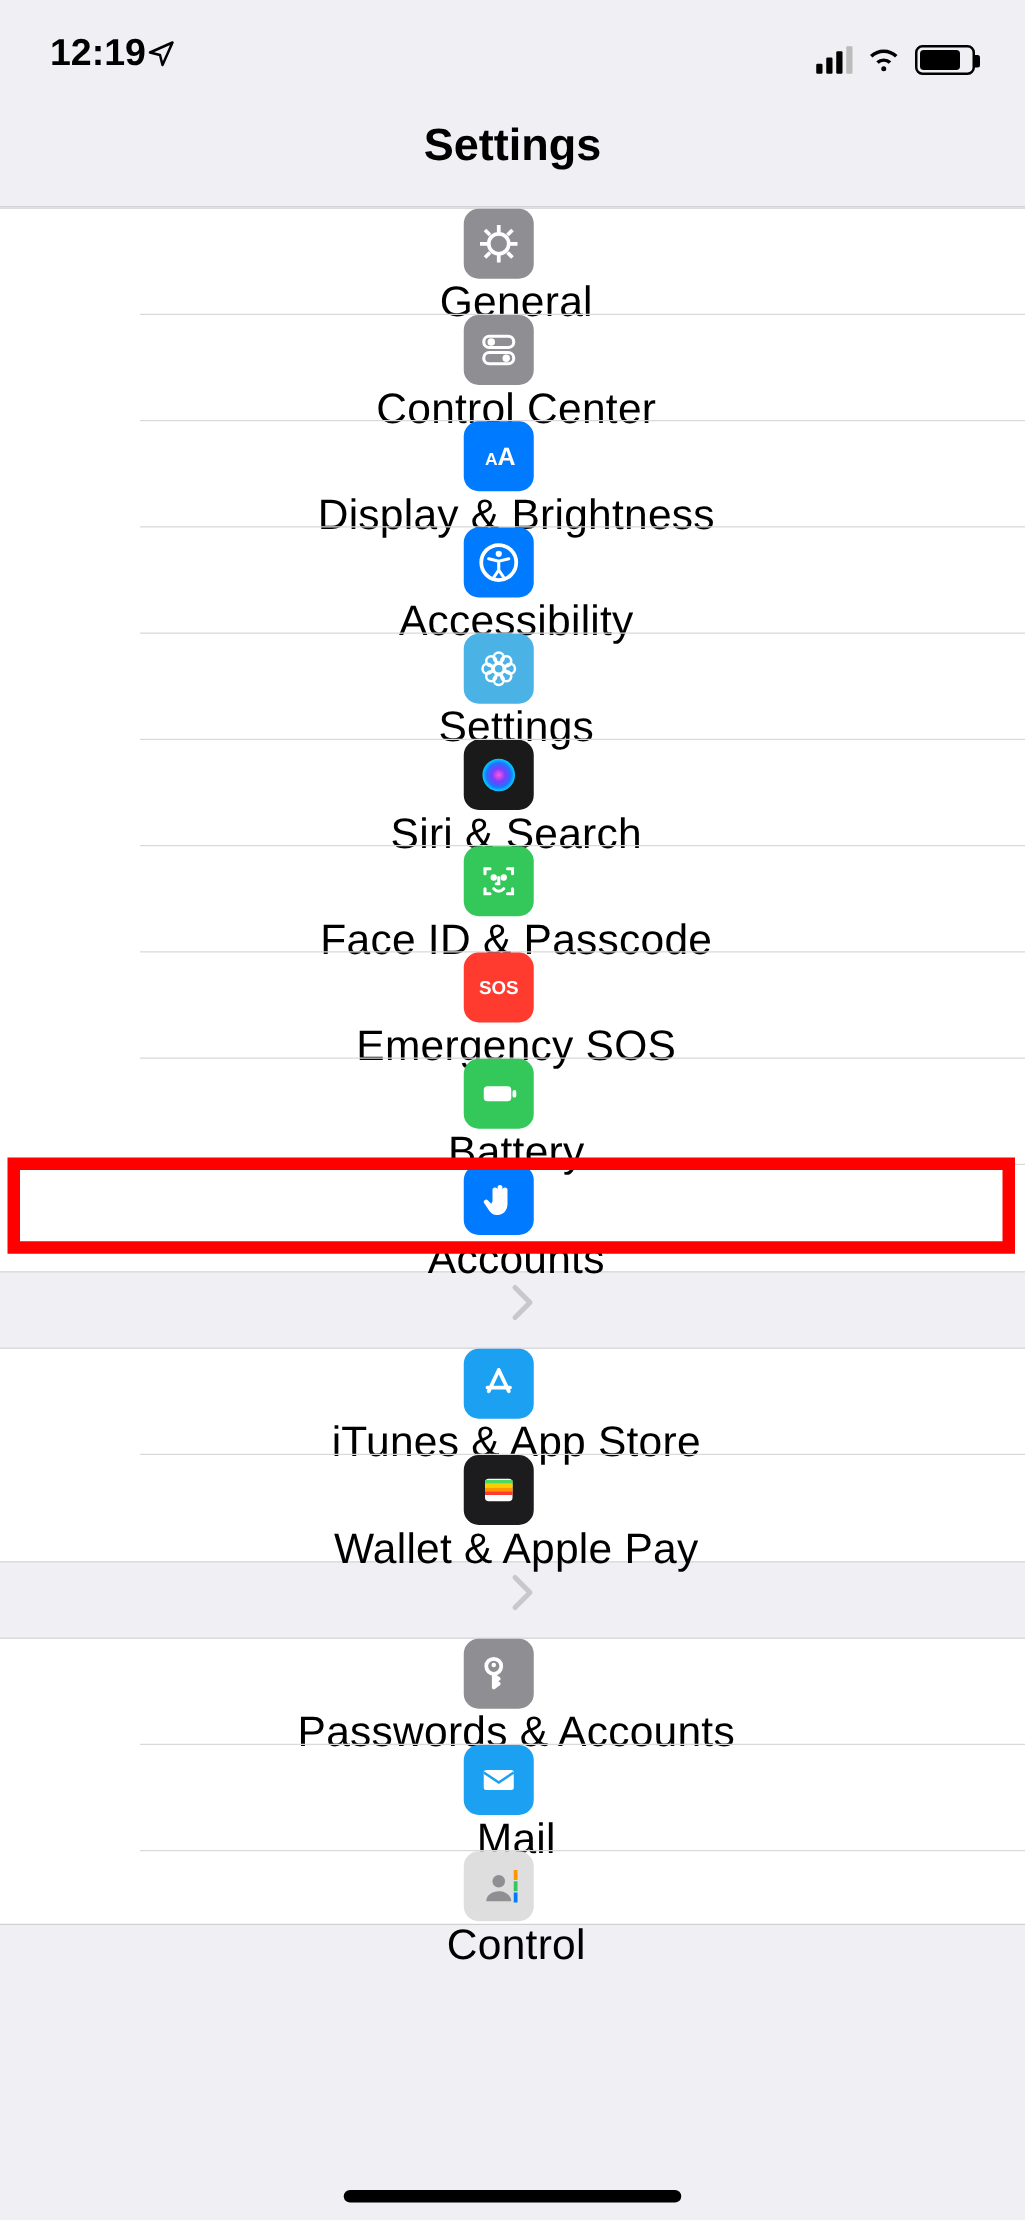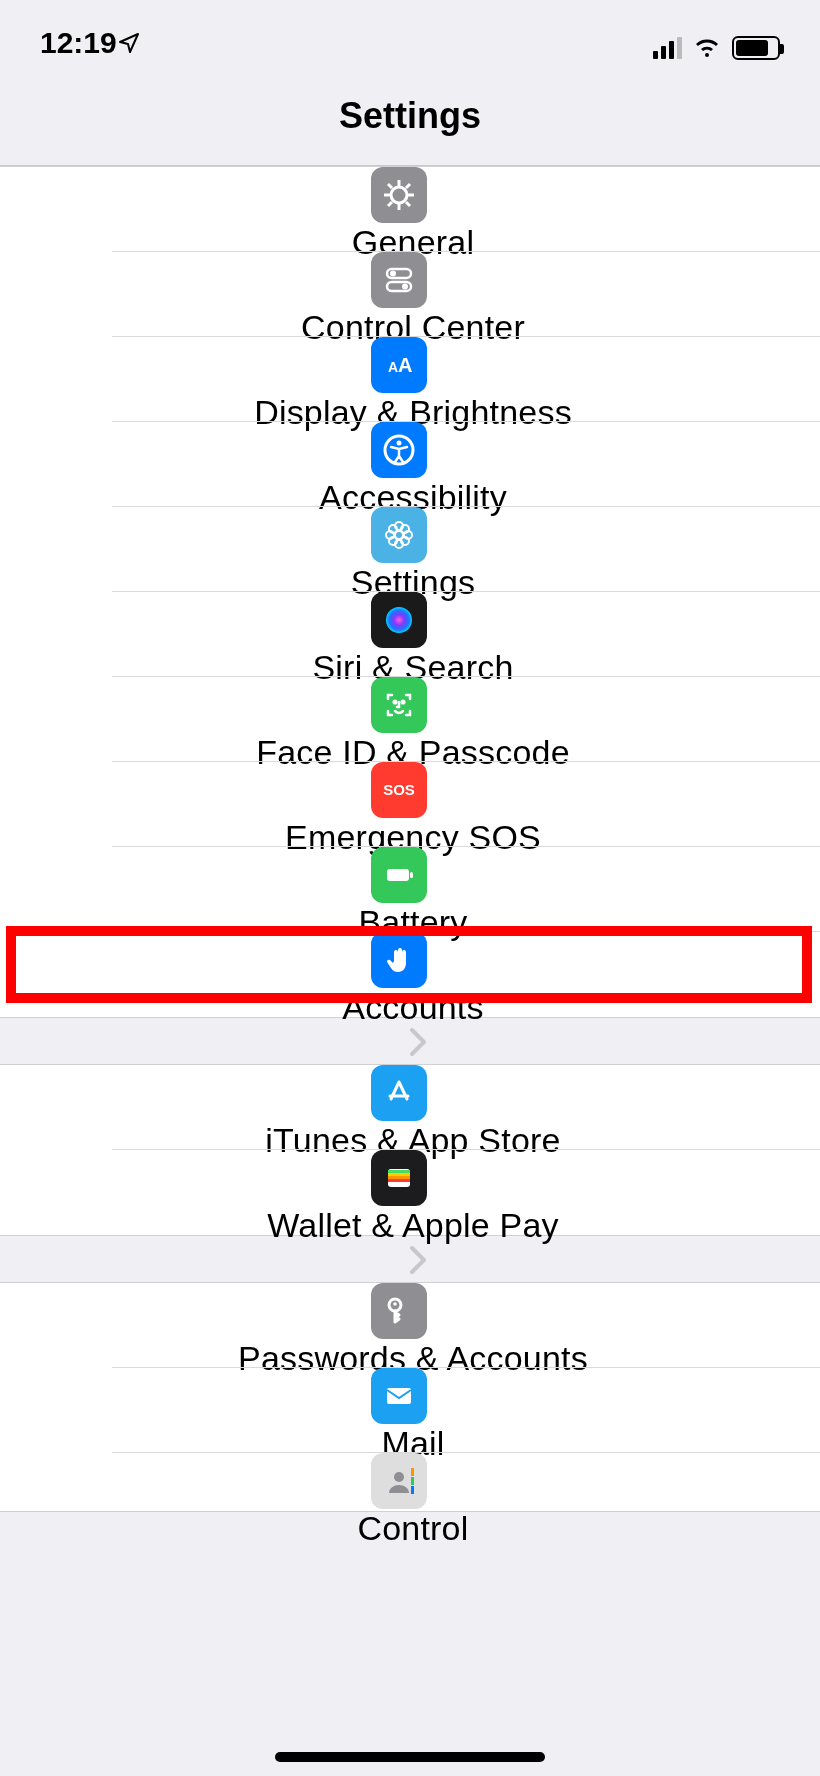--- a/index.html
+++ b/index.html
@@ -48,21 +48,21 @@
     background:#efeff4;
     border-bottom:1px solid #c9c9cc;
   }
   
   .content{position:relative;}
   .group{
     background:#fff;
     border-top:1px solid #d1d1d4;
     border-bottom:1px solid #d1d1d4;
   }
-  .group + .group{margin-top:46px;}
+  .group + .group{margin-top:60px;}
   .row{
     display:flex;align-items:center;
     height:85px;
     padding:0 22px 0 28px;
     position:relative;
     flex-direction:column;
   }
   .row:not(:last-child)::after{
     content:"";position:absolute;left:112px;right:0;bottom:0;height:1px;background:#d9d9dc;
   }

